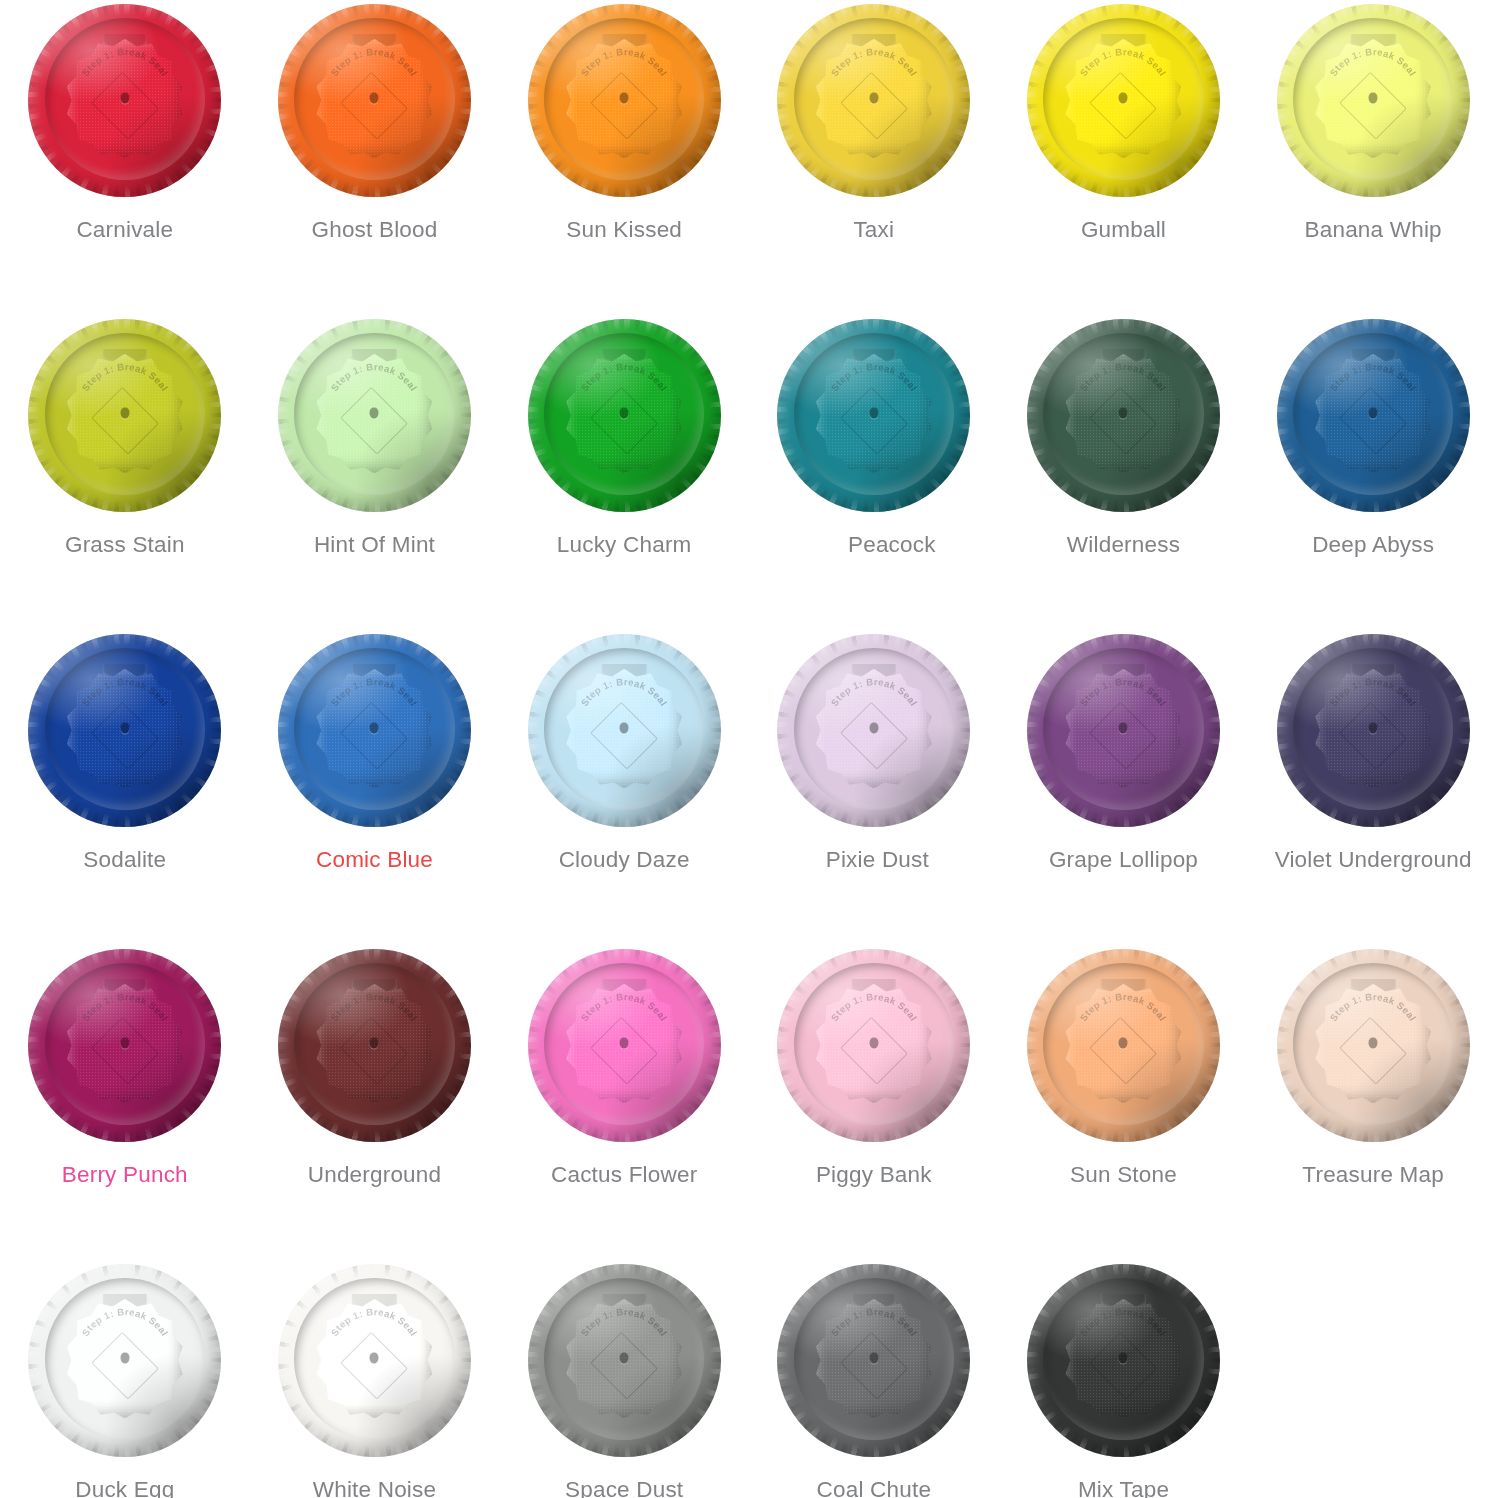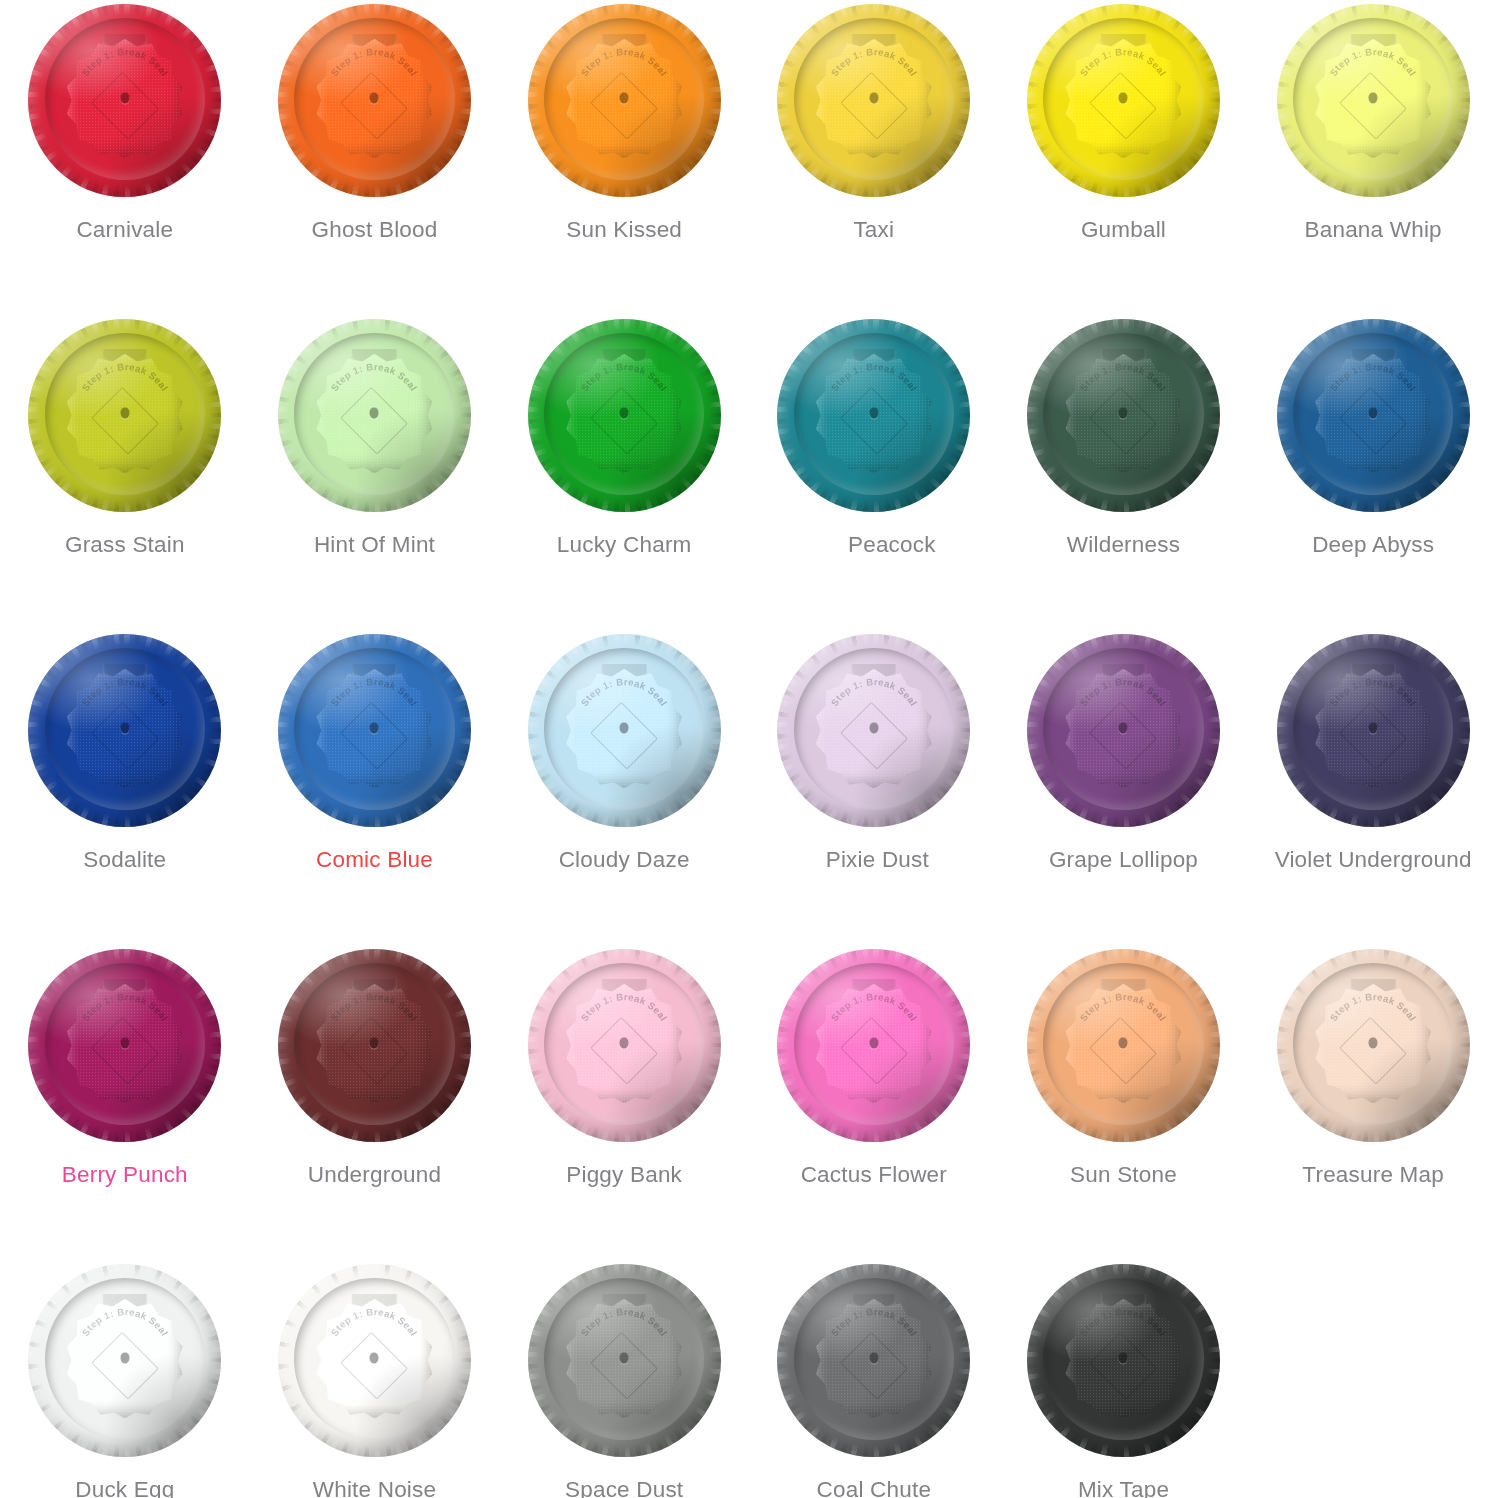--- a/index.html
+++ b/index.html
@@ -578,59 +578,59 @@
           <div class="diamond"></div>
           <div class="pip"></div>
           <div class="gloss"></div>
           <div class="shade"></div>
         </div>
       </div>
       <div class="label" style="color: rgb(128, 130, 133);">Underground</div>
     </div>
     <div class="cell">
       <div class="disc-wrap">
+        <div class="disc" style="--c:#f472c0">
+          <div class="rim-text"></div>
+          <div class="inset-ring"></div>
+          <div class="tab"></div>
+          <div class="rosette" style="--c:#f472c0"></div>
+          <svg class="seal-text" viewBox="0 0 100 100">
+            <defs>
+              <path id="arc21" d="M 8,50 A 42,42 0 1 1 92,50"></path>
+            </defs>
+            <text><textPath href="#arc21" startOffset="50%" text-anchor="middle">Step 1: Break Seal</textPath></text>
+          </svg>
+          <div class="diamond"></div>
+          <div class="pip"></div>
+          <div class="gloss"></div>
+          <div class="shade"></div>
+        </div>
+      </div>
+      <div class="label" style="color: rgb(128, 130, 133);">Cactus Flower</div>
+    </div>
+    <div class="cell">
+      <div class="disc-wrap">
         <div class="disc" style="--c:#f5bcd0">
           <div class="rim-text"></div>
           <div class="inset-ring"></div>
           <div class="tab"></div>
           <div class="rosette" style="--c:#f5bcd0"></div>
           <svg class="seal-text" viewBox="0 0 100 100">
             <defs>
               <path id="arc22" d="M 8,50 A 42,42 0 1 1 92,50"></path>
             </defs>
             <text><textPath href="#arc22" startOffset="50%" text-anchor="middle">Step 1: Break Seal</textPath></text>
           </svg>
           <div class="diamond"></div>
           <div class="pip"></div>
           <div class="gloss"></div>
           <div class="shade"></div>
         </div>
       </div>
       <div class="label" style="color: rgb(128, 130, 133);">Piggy Bank</div>
-    </div>
-    <div class="cell">
-      <div class="disc-wrap">
-        <div class="disc" style="--c:#f472c0">
-          <div class="rim-text"></div>
-          <div class="inset-ring"></div>
-          <div class="tab"></div>
-          <div class="rosette" style="--c:#f472c0"></div>
-          <svg class="seal-text" viewBox="0 0 100 100">
-            <defs>
-              <path id="arc21" d="M 8,50 A 42,42 0 1 1 92,50"></path>
-            </defs>
-            <text><textPath href="#arc21" startOffset="50%" text-anchor="middle">Step 1: Break Seal</textPath></text>
-          </svg>
-          <div class="diamond"></div>
-          <div class="pip"></div>
-          <div class="gloss"></div>
-          <div class="shade"></div>
-        </div>
-      </div>
-      <div class="label" style="color: rgb(128, 130, 133);">Cactus Flower</div>
     </div>
     <div class="cell">
       <div class="disc-wrap">
         <div class="disc" style="--c:#f0ab79">
           <div class="rim-text"></div>
           <div class="inset-ring"></div>
           <div class="tab"></div>
           <div class="rosette" style="--c:#f0ab79"></div>
           <svg class="seal-text" viewBox="0 0 100 100">
             <defs>

